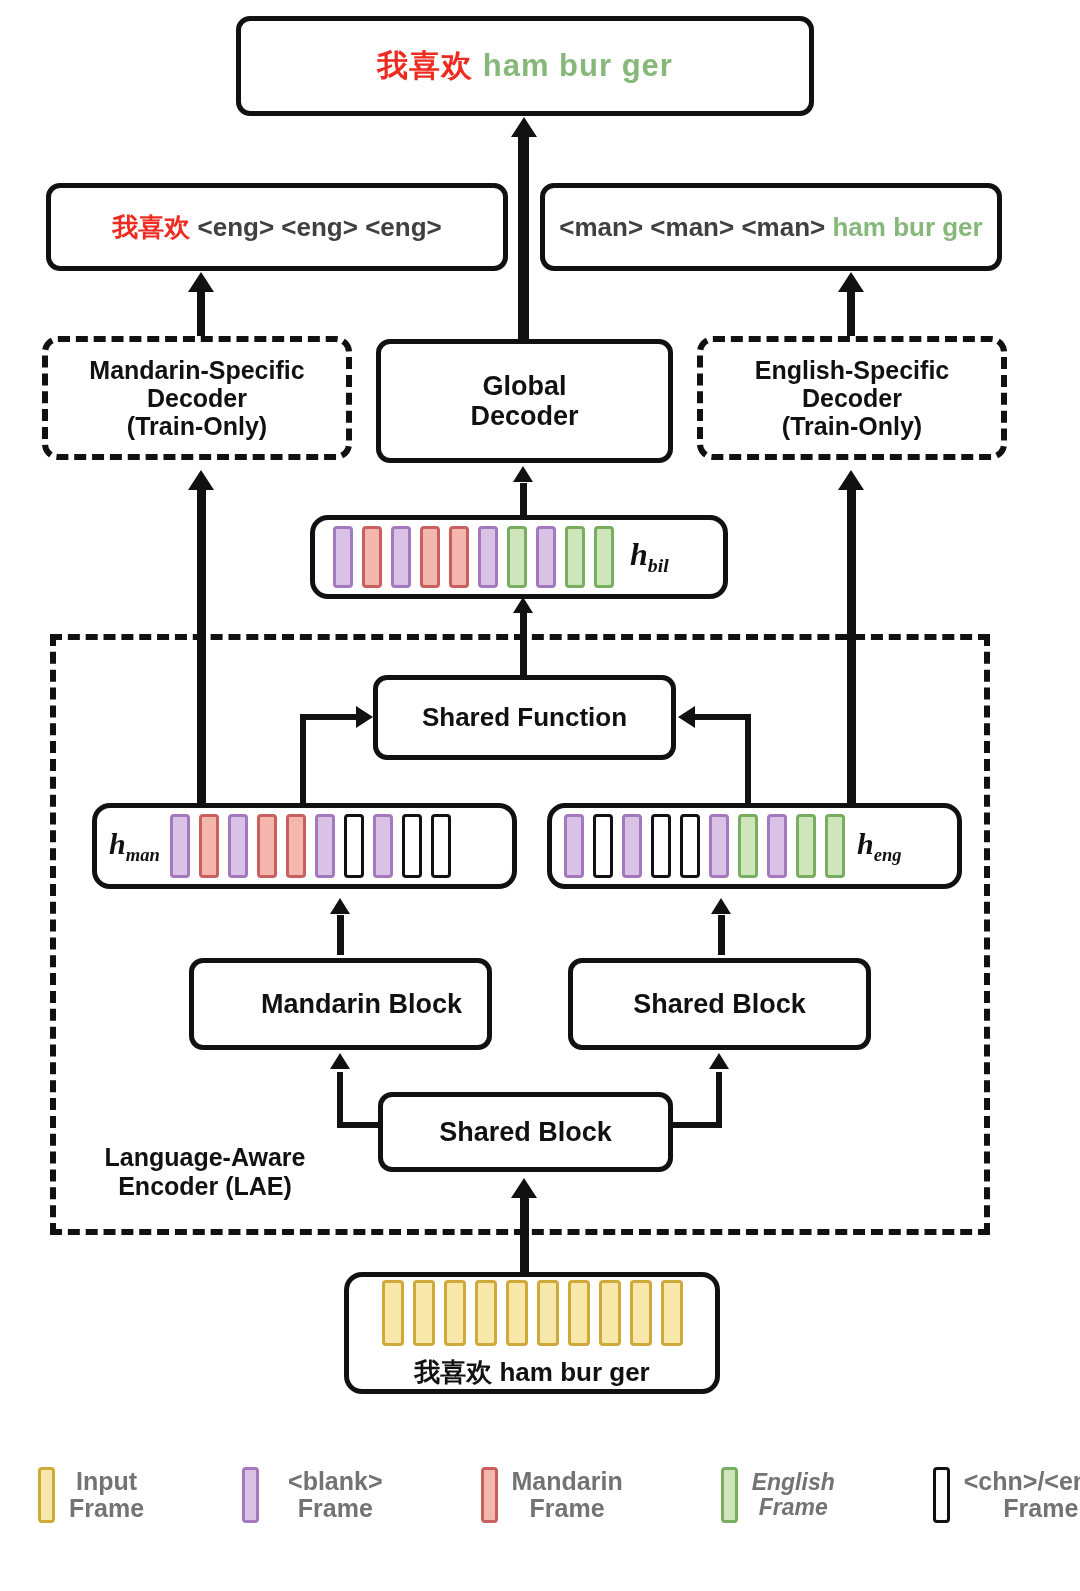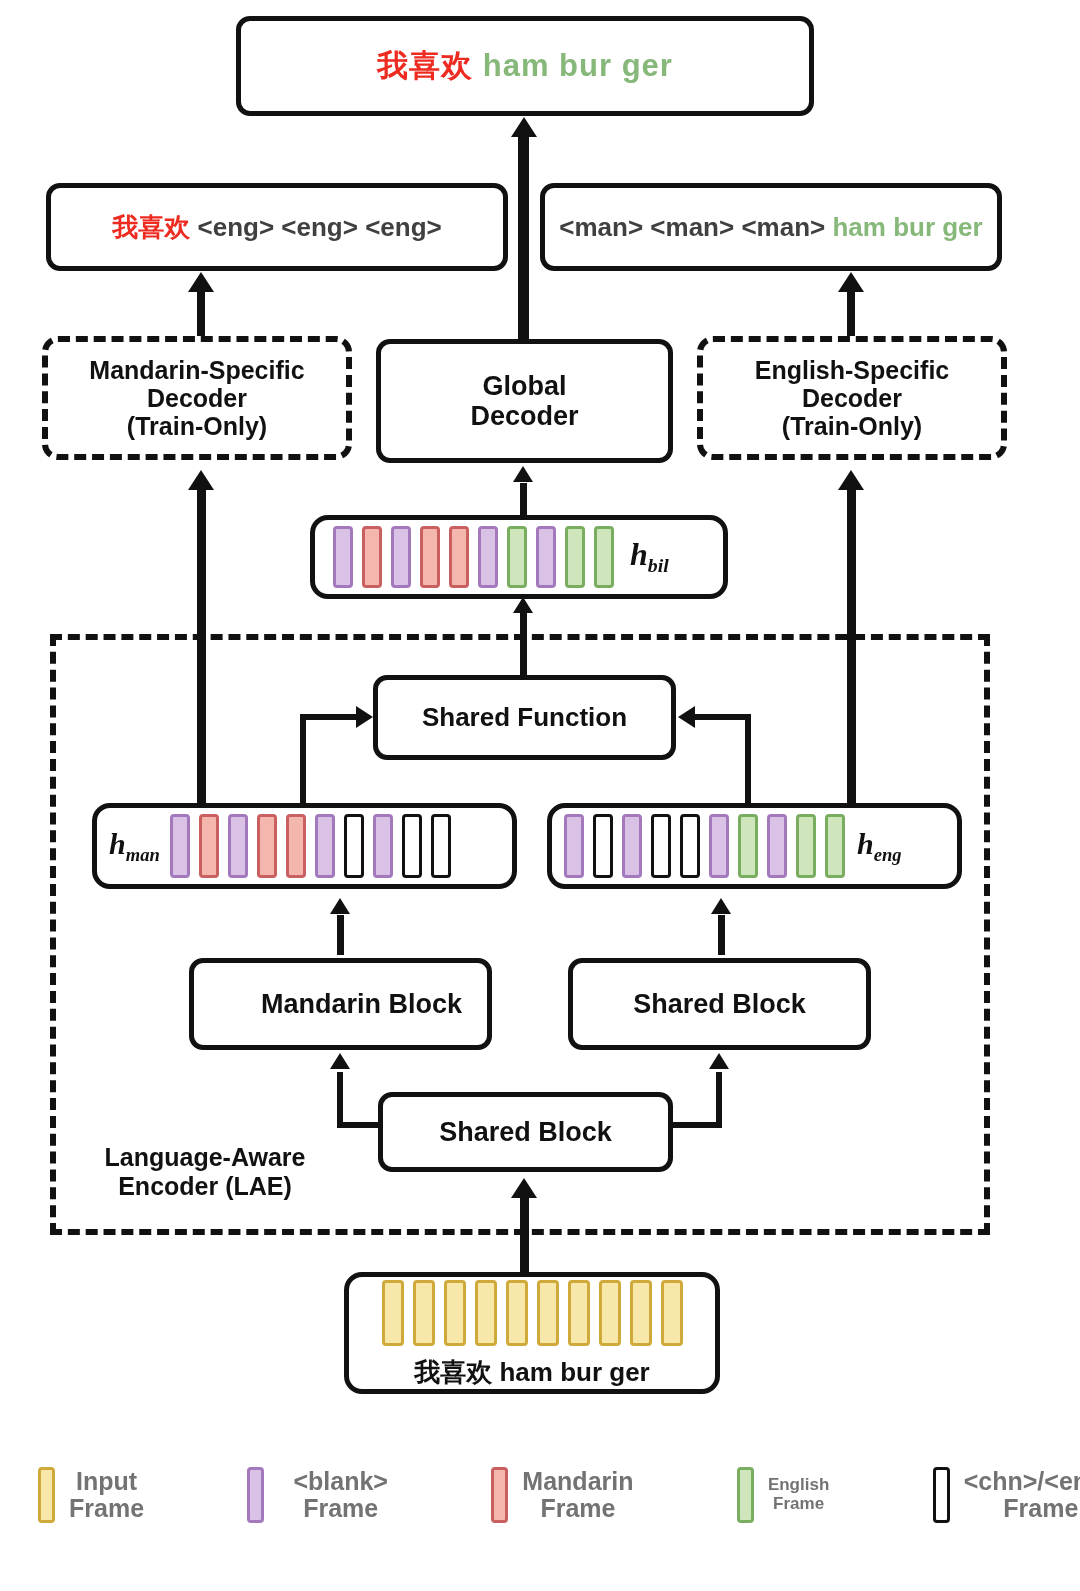--- a/index.html
+++ b/index.html
@@ -269,21 +269,21 @@
       </div>
       <div class="leg-item">
         <div class="leg-sw frame f-red" style="width: 17px; height: 56px; margin-right: 14px;"></div>
         <div class="leg-txt" style="font-size: 25px;">
           <div>Mandarin</div>
           <div>Frame</div>
         </div>
       </div>
       <div class="leg-item">
         <div class="leg-sw frame f-green" style="width: 17px; height: 56px; margin-right: 14px;"></div>
-        <div class="leg-txt" style="font-size: 17px;">
+        <div class="leg-txt" style="font-size: 23px; font-style: italic;">
           <div>English</div>
           <div>Frame</div>
         </div>
       </div>
       <div class="leg-item">
         <div class="leg-sw frame f-black" style="width: 17px; height: 56px; margin-right: 14px;"></div>
         <div class="leg-txt" style="font-size: 25px;">
           <div>&lt;chn&gt;/&lt;eng&gt;</div>
           <div>Frame</div>
         </div>

